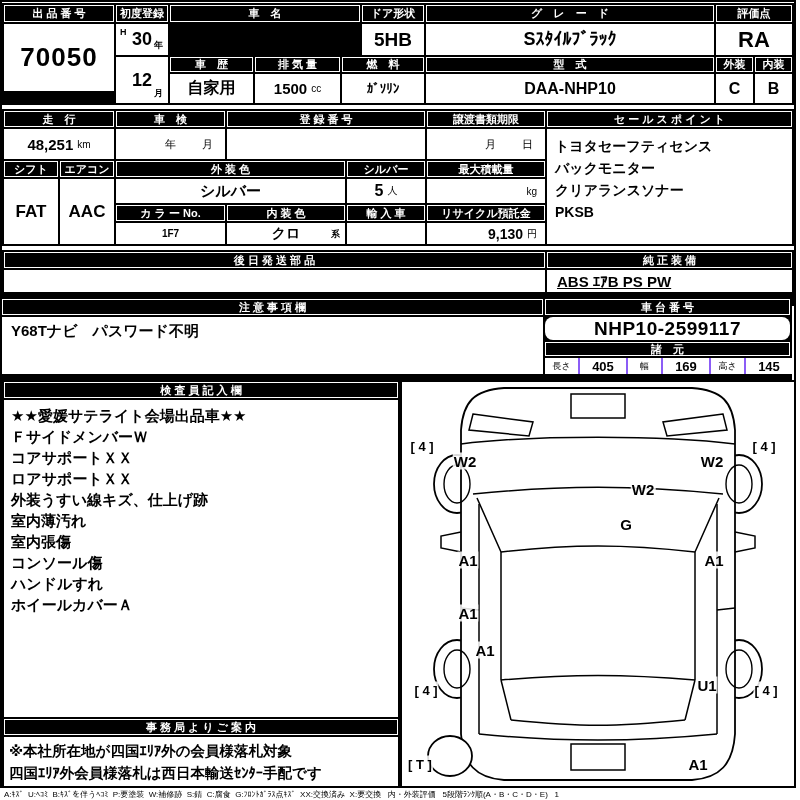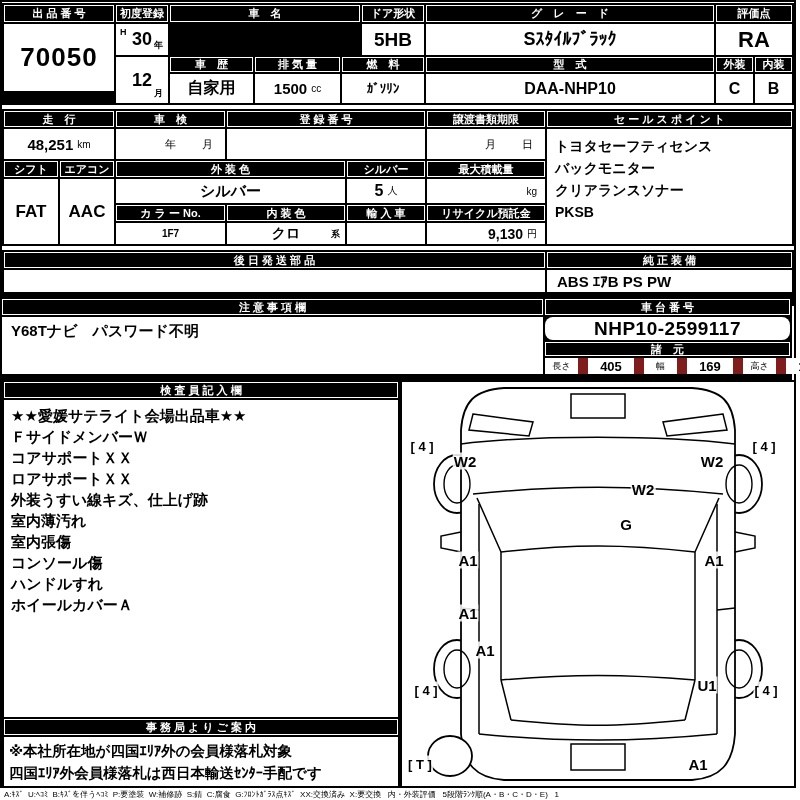--- a/index.html
+++ b/index.html
@@ -20,21 +20,21 @@
   .era { position:absolute; left:4px; top:3px; font-size:9px; font-weight:bold; }
   .small-suffix { position:absolute; right:5px; bottom:3px; font-size:9px; font-weight:bold; }
   .yr { font-size:18px; }
   .placeholder-units { justify-content:flex-end; gap:26px; padding-right:12px; font-size:11px; font-weight:normal; }
   .left-pad { justify-content:flex-start; padding-left:10px; }
   .right-pad { justify-content:flex-end; padding-right:8px; }
   .list-cell { flex-direction:column; align-items:flex-start; justify-content:flex-start; padding:6px 8px; }
   .list-cell div { font-size:14px; font-weight:600; line-height:22px; white-space:pre; }
   .note-cell { align-items:flex-start; justify-content:flex-start; padding:5px 9px; font-size:15px; }
   .chassis { font-size:19px; letter-spacing:.5px;border-radius:8px; }
-  .dims { background:#7f1d1d; display:grid; grid-template-columns:33px 46px 33px 46px 33px 46px; gap:10px; }
+  .dims { background:#8b5cf6; display:grid; grid-template-columns:33px 46px 33px 46px 33px 46px; gap:2px; }
   .dims .dl { background:#fff; display:flex; align-items:center; justify-content:center; font-size:9px; }
   .dims .dv { background:#fff; display:flex; align-items:center; justify-content:center; font-size:13px; font-weight:bold; }
   .notes-area { flex-direction:column; align-items:flex-start; justify-content:flex-start; padding:5px 7px; }
   .notes-area div { font-size:15px; font-weight:bold; line-height:21px; white-space:pre; }
   .office-area { flex-direction:column; align-items:flex-start; justify-content:flex-start; padding:3px 5px; }
   .office-area div { font-size:14.5px; font-weight:bold; line-height:22px; white-space:pre; }
   .diagram { position:absolute; left:400px; top:380px; width:396px; height:408px; border:2px solid #000; background:#fff; }
   .mk { position:absolute; transform:translate(-50%,-50%); font-size:15px; font-weight:bold;
         background:rgba(255,255,255,.85); padding:0 1px; line-height:17px; white-space:pre; }
   .mk-br { font-size:13px; }
@@ -144,21 +144,21 @@
     <div class="hd" style="grid-area:5/5/6/6">輸 入 車</div>
     <div class="v" style="grid-area:6/5/7/6"></div>
     <div class="hd" style="grid-area:5/6/6/7">リサイクル預託金</div>
     <div class="v right-pad" style="grid-area:6/6/7/7; font-size:14px">
       <span>9,130</span>
       <span class="unit">円</span>
     </div>
   </div>
 
   <div class="tbl" style="left:2px; top:250px; width:792px; height:56px;
-              grid-template-columns:541px 245px; grid-template-rows:16px 22px;">
+              grid-template-columns:541px 245px; grid-template-rows:16px 22px;text-decoration:underline;">
     <div class="hd" style="grid-area:1/1/2/2">後 日 発 送 部 品</div>
     <div class="v" style="grid-area:2/1/3/2"></div>
     <div class="hd" style="grid-area:1/2/2/3">純 正 装 備</div>
     <div class="v left-pad" style="grid-area:2/2/3/3">ABS ｴｱB PS PW</div>
   </div>
 
   <div class="tbl" style="left:0; top:297px; width:792px; height:88px;
               grid-template-columns:541px 245px; grid-template-rows:16px 23px 14px 16px;">
     <div class="hd" style="grid-area:1/1/2/2">注 意 事 項 欄</div>
     <div class="v note-cell" style="grid-area:2/1/5/2">Y68Tナビ　パスワード不明</div>

